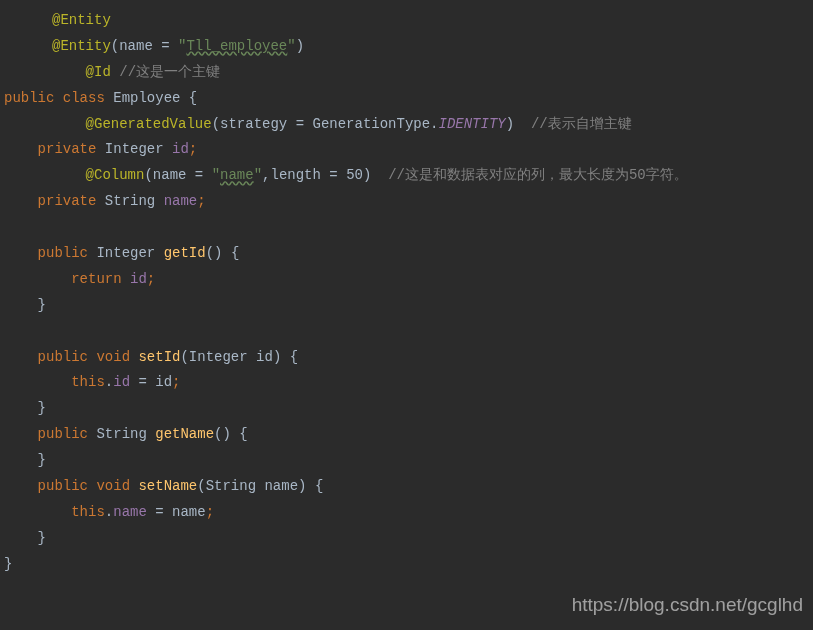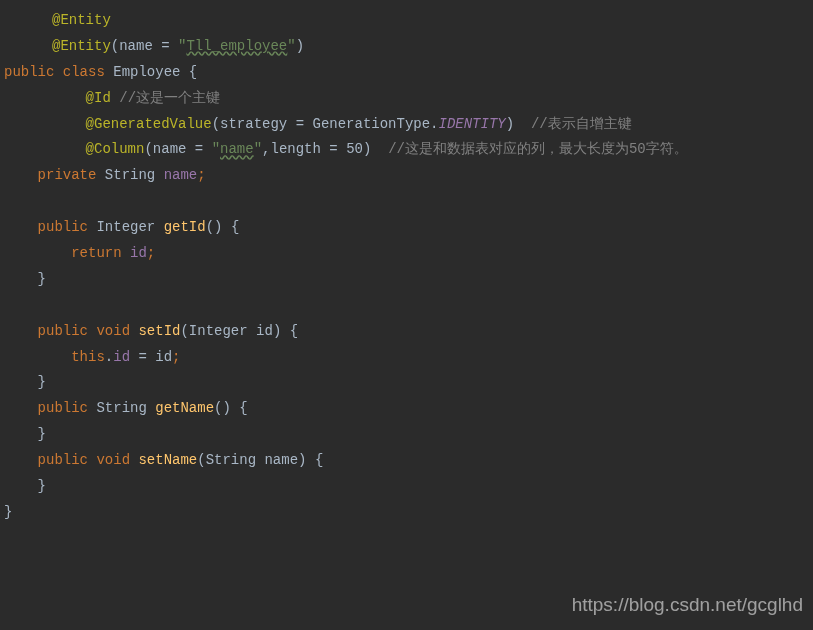--- a/index.html
+++ b/index.html
@@ -39,33 +39,35 @@
       font-size: 19px;
       font-family: Arial, sans-serif;
     }
   </style>
 </head>
 <body>
 
 <div>
   <div class="line"><span class="annotation">@Entity</span></div>
   <div class="line"><span class="annotation">@Entity</span><span class="paren">(</span><span>name</span><span> = </span><span class="string">"</span><span class="string underline">Tll_employee</span><span class="string">"</span><span class="paren">)</span></div>
+  <div class="line"><span>    </span><span class="annotation">@Id</span><span> </span><span class="comment">//这是一个主键</span></div>
   <div class="line"><span class="keyword">public </span><span class="keyword">class </span><span class="class-name">Employee </span><span class="brace">{</span></div>
-  <div class="line"><span>    </span><span class="annotation">@Id</span><span> </span><span class="comment">//这是一个主键</span></div>
   <div class="line"><span>    </span><span class="annotation">@GeneratedValue</span><span class="paren">(</span><span>strategy</span><span> = </span><span>GenerationType</span><span>.</span><span class="static-field">IDENTITY</span><span class="paren">)</span><span>  </span><span class="comment">//表示自增主键</span></div>
+  <div class="line"><span>    </span><span class="keyword">private </span><span class="type">Integer </span><span class="field">id</span><span class="semicolon">;</span></div>
   <div class="line"><span>    </span><span class="annotation">@Column</span><span class="paren">(</span><span>name</span><span> = </span><span class="string">"</span><span class="string underline">name</span><span class="string">"</span><span>,</span><span>length</span><span> = </span><span>50</span><span class="paren">)</span><span>  </span><span class="comment">//这是和数据表对应的列，最大长度为50字符。</span></div>
   <div class="line"><span>    </span><span class="keyword">private </span><span class="type">String </span><span class="field">name</span><span class="semicolon">;</span></div>
   <div class="line"><span> </span></div>
   <div class="line"><span>    </span><span class="keyword">public </span><span class="type">Integer </span><span class="method">getId</span><span class="paren">() </span><span class="brace">{</span></div>
   <div class="line"><span>        </span><span class="keyword">return </span><span class="field">id</span><span class="semicolon">;</span></div>
   <div class="line"><span>    </span><span class="brace">}</span></div>
   <div class="line"><span> </span></div>
   <div class="line"><span>    </span><span class="keyword">public </span><span class="keyword">void </span><span class="method">setId</span><span class="paren">(</span><span class="type">Integer </span><span>id</span><span class="paren">) </span><span class="brace">{</span></div>
   <div class="line"><span>        </span><span class="this">this</span><span>.</span><span class="field">id</span><span> = </span><span>id</span><span class="semicolon">;</span></div>
   <div class="line"><span>    </span><span class="brace">}</span></div>
   <div class="line"><span>    </span><span class="keyword">public </span><span class="type">String </span><span class="method">getName</span><span class="paren">() </span><span class="brace">{</span></div>
   <div class="line"><span>    </span><span class="brace">}</span></div>
   <div class="line"><span>    </span><span class="keyword">public </span><span class="keyword">void </span><span class="method">setName</span><span class="paren">(</span><span class="type">String </span><span>name</span><span class="paren">) </span><span class="brace">{</span></div>
+  <div class="line"><span>        </span><span class="this">this</span><span>.</span><span class="field">name</span><span> = </span><span>name</span><span class="semicolon">;</span></div>
   <div class="line"><span>    </span><span class="brace">}</span></div>
   <div class="line"><span class="brace">}</span></div>
 </div>
 
 <div class="watermark">https://blog.csdn.net/gcglhd</div>
 
 </body></html>

